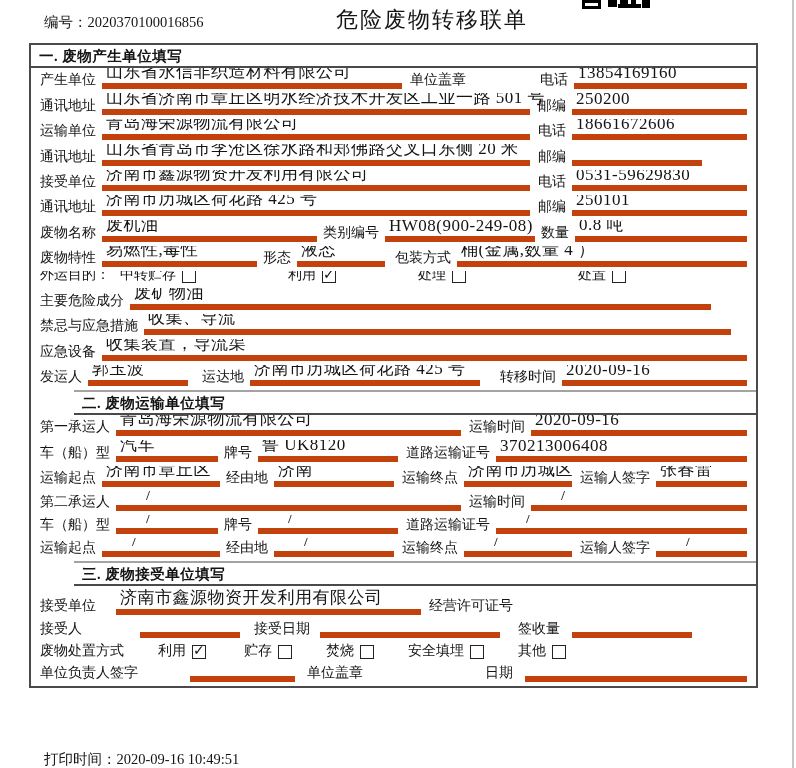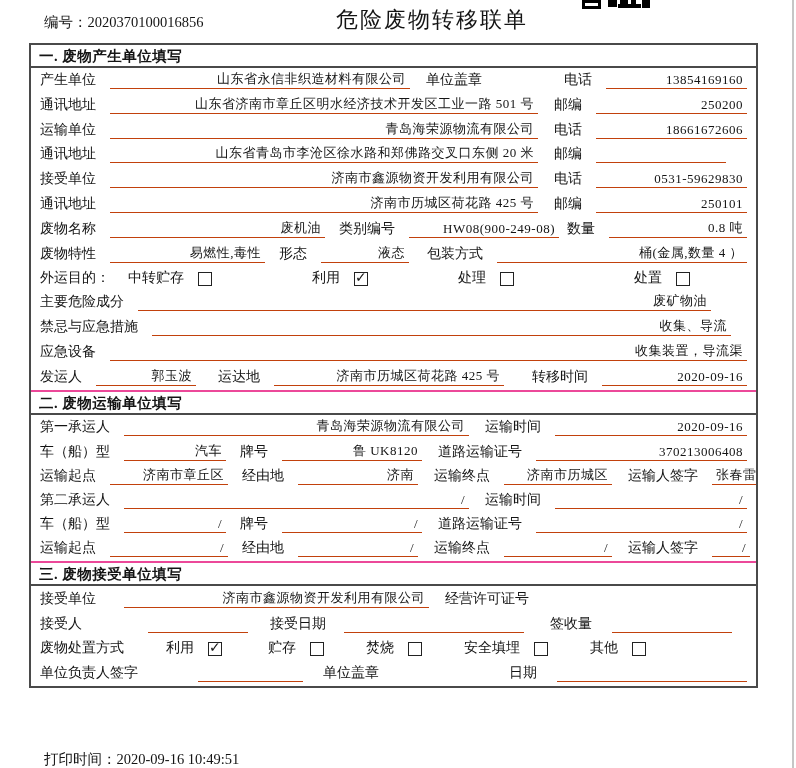--- a/index.html
+++ b/index.html
@@ -14,28 +14,28 @@
   .doc-title{position:absolute;left:calc(50% + 34px);top:5px;transform:translateX(-50%);
     font-size:22px;font-weight:normal;letter-spacing:2px;white-space:nowrap;}
   .qr{position:absolute;left:582px;top:0;width:68px;height:10px;}
   .qr div{position:absolute;background:#000;}
   .qr .outline{left:0;top:0;width:13px;height:3px;border:3px solid #000;background:#fff;}
   
   .form{position:absolute;left:29px;top:43px;width:729px;box-sizing:border-box;
     border:2px solid #4a4a4a;background:#fff;}
   .sec-h{height:20px;display:flex;align-items:center;padding:1px 8px 0 8px;
     font-weight:bold;font-size:14.5px;border-bottom:2px solid #4a4a4a;letter-spacing:.5px;}
-  .sec-h.mid{border-top:2px solid #ec4899;}
+  .sec-h.mid{border-top:2px solid #a3a3a3;margin-left:43px;}
   .note{height:29px;display:flex;align-items:center;padding:0 9px;
     border-bottom:2px solid #4a4a4a;font-size:14.5px;white-space:nowrap;}
   .body{display:flex;flex-direction:column;}
-  .row{flex:1 1 auto;display:flex;align-items:flex-end;padding:0 9px 4px 9px;overflow:hidden;gap:8px;}
+  .row{flex:1 1 auto;display:flex;align-items:flex-end;padding:0 9px 4px 9px;overflow:hidden;}
   .lb{white-space:nowrap;flex:0 0 auto;}
-  .f{border-bottom:1px solid #c2410c;white-space:nowrap;padding:0 4px;margin-left:6px;
-     font-size:13px;letter-spacing:.5px;flex:0 0 auto;min-height:17px;box-sizing:border-box;text-align:right;}
+  .f{border-bottom:6px solid #c2410c;white-space:nowrap;padding:0 4px;margin-left:6px;
+     font-size:17px;letter-spacing:.5px;flex:0 0 auto;min-height:17px;box-sizing:border-box;}
   .g{flex:1 1 auto;}
   .sl{padding-left:30px;}
   .cb{width:12px;height:12px;border:1.5px solid #222;display:inline-block;
       margin-left:6px;position:relative;flex:0 0 auto;margin-bottom:1px;}
   .cb.checked::after{content:"\2713";position:absolute;left:0px;top:-4px;
       font-size:14px;font-weight:bold;font-family:"DejaVu Sans",sans-serif;}
   .footer{position:absolute;left:44px;top:750px;font-size:14.5px;white-space:nowrap;}
 </style>
 </head>
 <body>
@@ -101,21 +101,21 @@
       <span class="f" style="width:428px">济南市历城区荷花路 425 号</span>
       <span class="lb" style="margin-left:8px">邮编</span>
       <span class="f g">250101</span>
     </div>
 
     <div class="row">
       <span class="lb">废物名称</span>
       <span class="f" style="width:215px">废机油</span>
       <span class="lb" style="margin-left:6px">类别编号</span>
       <span class="f" style="width:150px">HW08(900-249-08)</span>
-      <span class="lb" style="">数量</span>
+      <span class="lb" style="margin-left:6px">数量</span>
       <span class="f g">0.8 吨</span>
     </div>
 
     <div class="row">
       <span class="lb">废物特性</span>
       <span class="f" style="width:155px">易燃性,毒性</span>
       <span class="lb" style="margin-left:6px">形态</span>
       <span class="f" style="width:88px">液态</span>
       <span class="lb" style="margin-left:10px">包装方式</span>
       <span class="f g">桶(金属,数量  4 ）</span>

